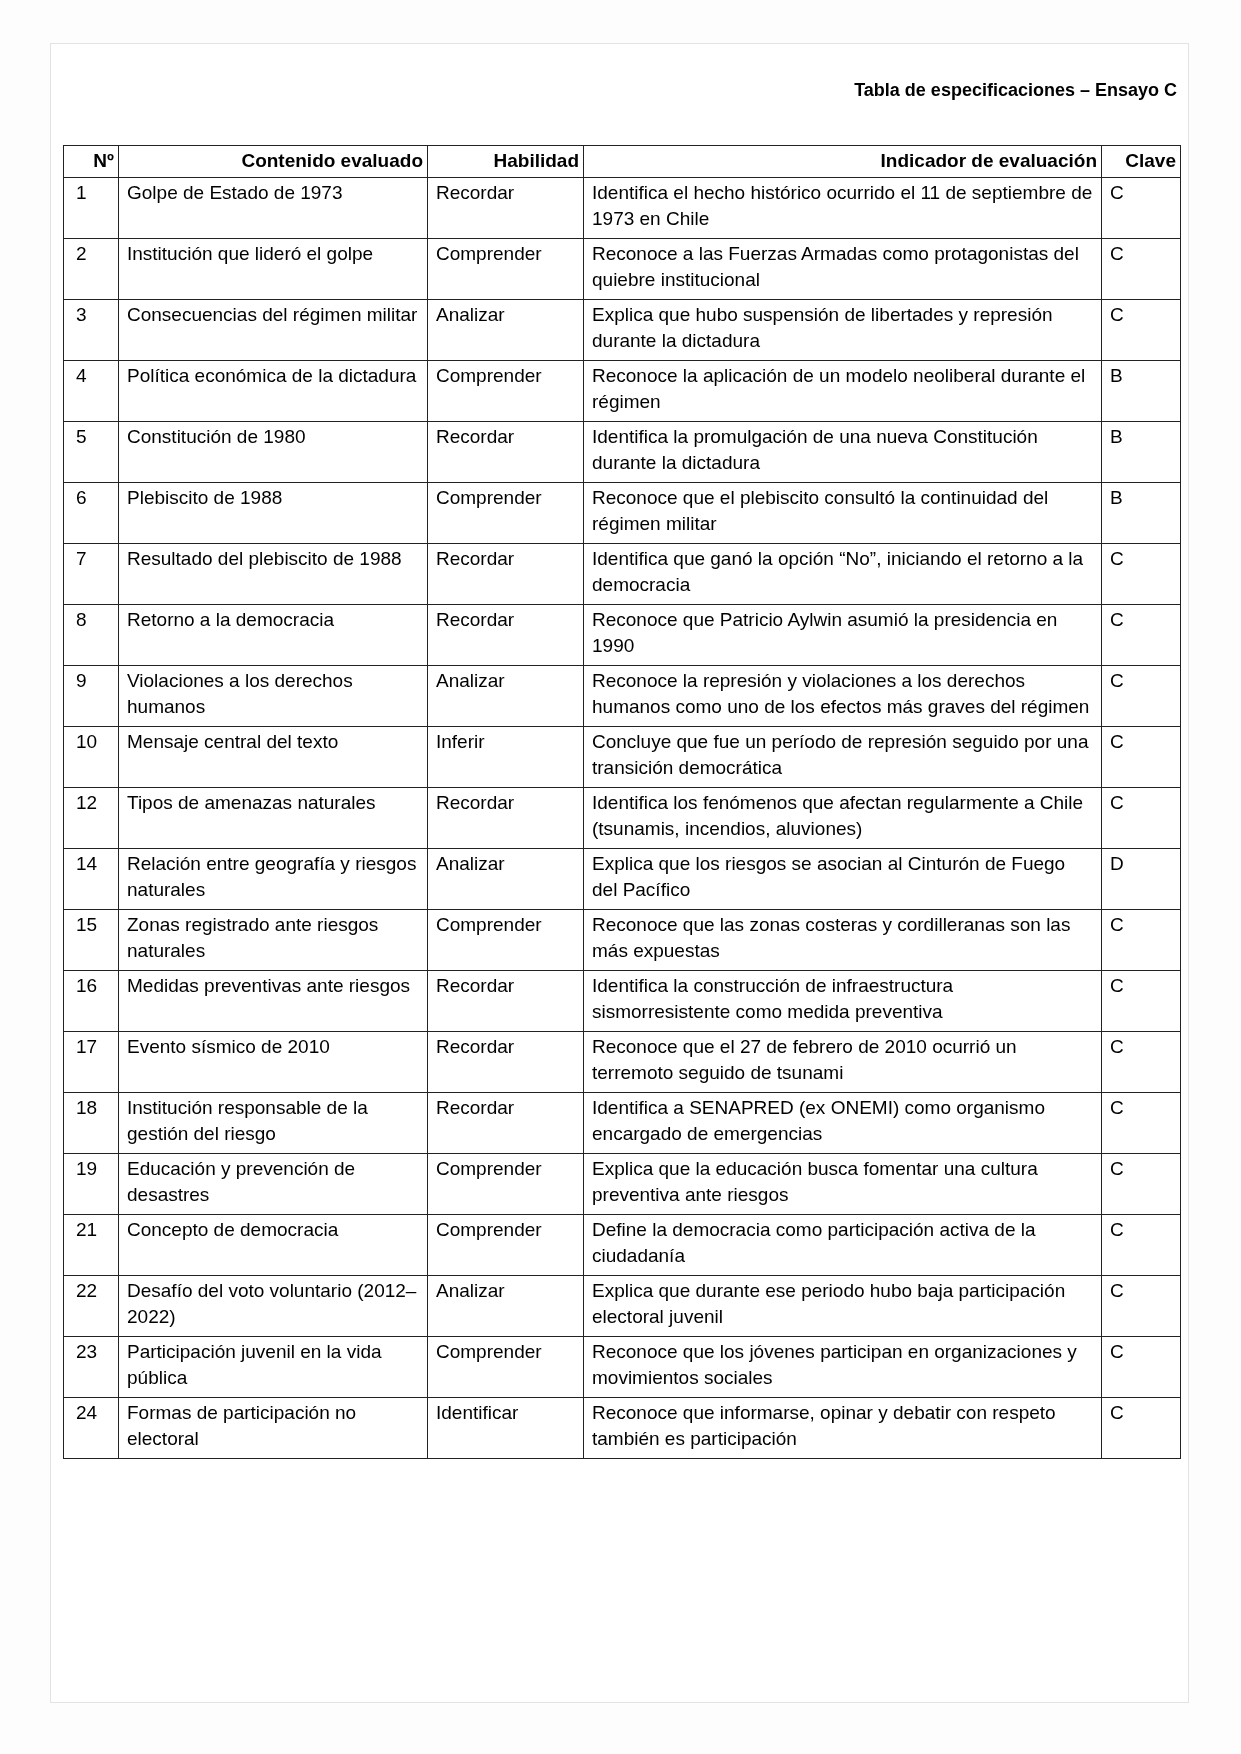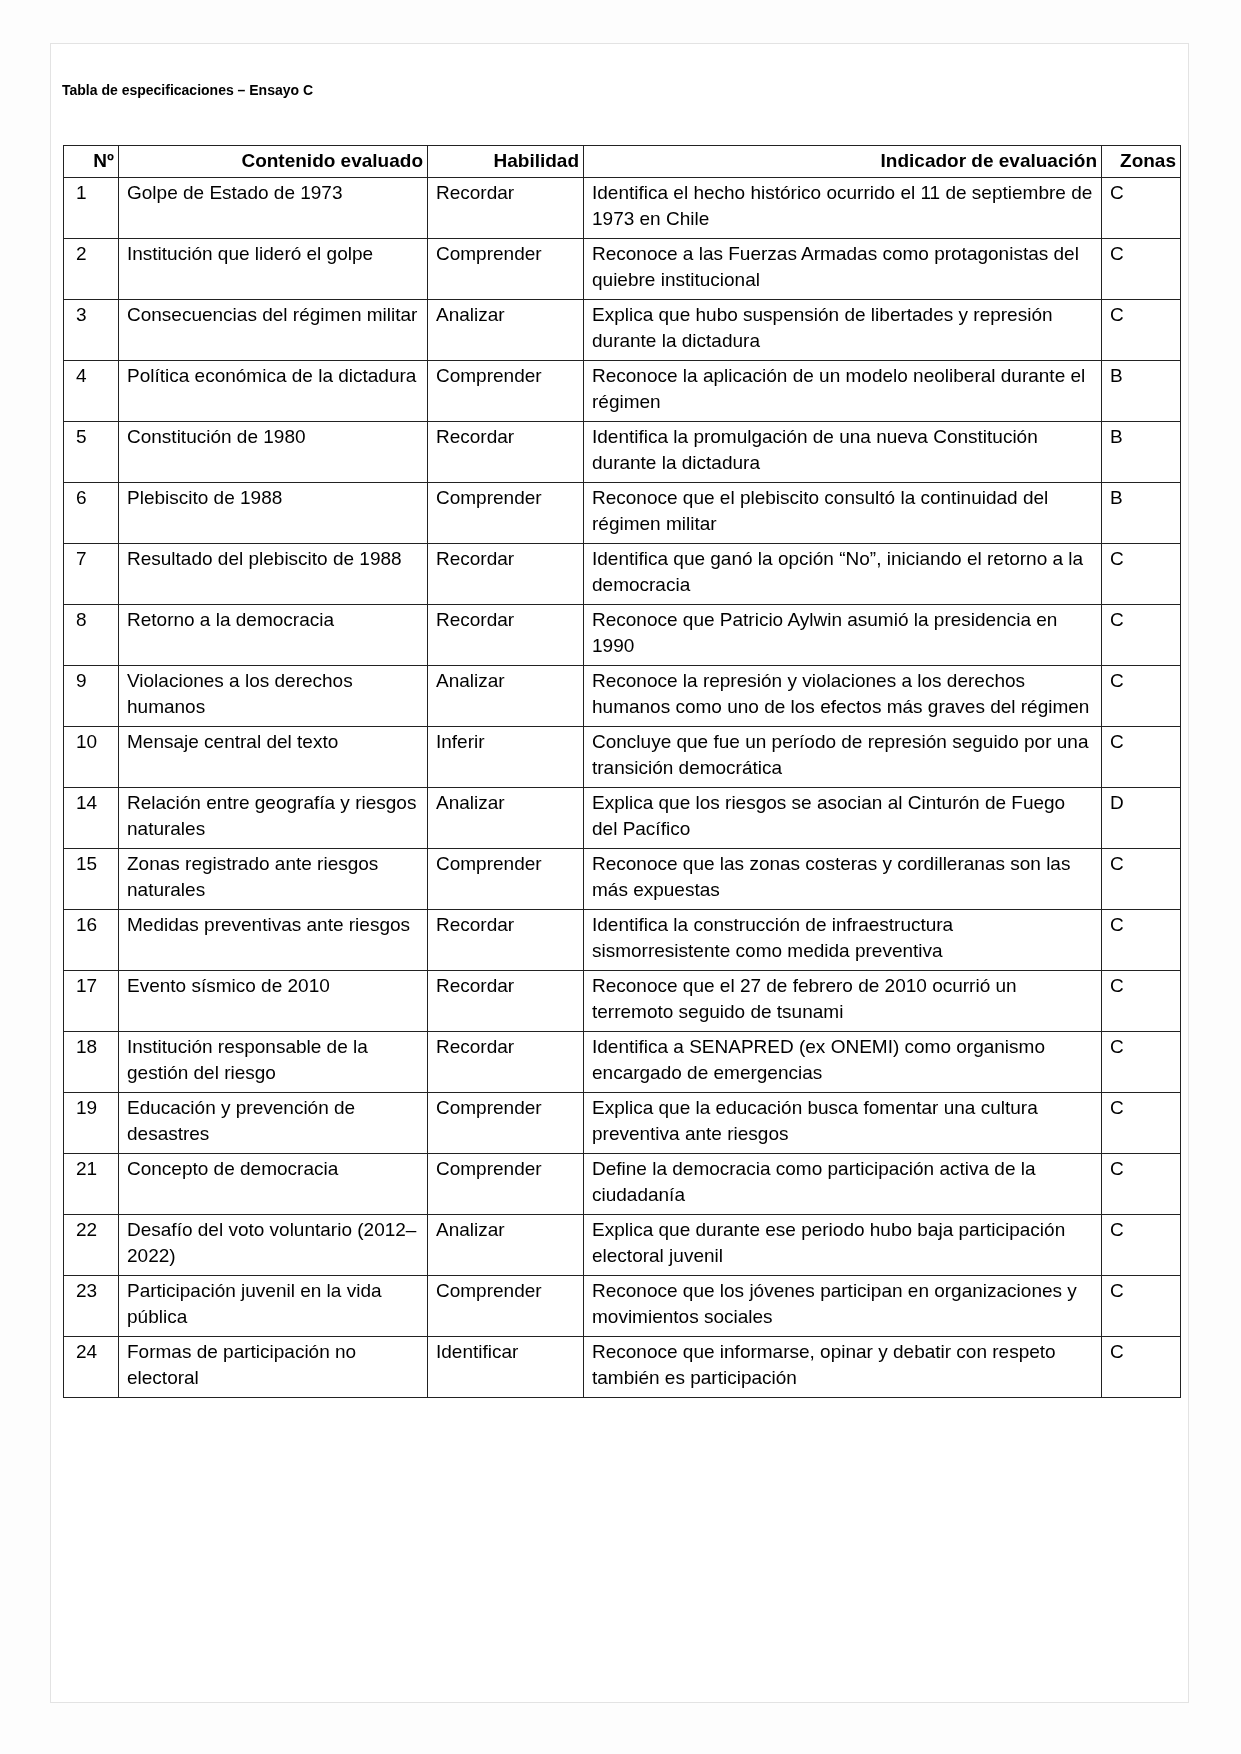--- a/index.html
+++ b/index.html
@@ -21,23 +21,23 @@
     left: 50px;
     top: 43px;
     width: 1139px;
     height: 1660px;
     background: #ffffff;
     border: 1px solid #e3e3e3;
     box-sizing: border-box;
     padding: 34px 11px 0 11px;
   }
   .doc-title {
-    text-align: left;
+    text-align: right;
     font-weight: bold;
-    font-size: 14px;
+    font-size: 18px;
     line-height: 24px;
     margin: 0 0 43px 0;
   }
   table.spec {
     border-collapse: collapse;
     table-layout: fixed;
     width: 1117px;
     margin-left: 1px;
     font-size: 19px;
     line-height: 26px;
@@ -78,21 +78,21 @@
         <col class="c-hab">
         <col class="c-ind">
         <col class="c-cla">
       </colgroup>
       <thead>
         <tr>
           <th>Nº</th>
           <th>Contenido evaluado</th>
           <th>Habilidad</th>
           <th>Indicador de evaluación</th>
-          <th>Zonas</th>
+          <th>Clave</th>
         </tr>
       </thead>
       <tbody>
           <tr>
             <td class="num">1</td>
             <td>Golpe de Estado de 1973</td>
             <td>Recordar</td>
             <td>Identifica el hecho histórico ocurrido el 11 de septiembre de 1973 en Chile</td>
             <td>C</td>
           </tr>
@@ -150,20 +150,27 @@
             <td>Violaciones a los derechos humanos</td>
             <td>Analizar</td>
             <td>Reconoce la represión y violaciones a los derechos humanos como uno de los efectos más graves del régimen</td>
             <td>C</td>
           </tr>
           <tr>
             <td class="num">10</td>
             <td>Mensaje central del texto</td>
             <td>Inferir</td>
             <td>Concluye que fue un período de represión seguido por una transición democrática</td>
+            <td>C</td>
+          </tr>
+          <tr>
+            <td class="num">12</td>
+            <td>Tipos de amenazas naturales</td>
+            <td>Recordar</td>
+            <td>Identifica los fenómenos que afectan regularmente a Chile (tsunamis, incendios, aluviones)</td>
             <td>C</td>
           </tr>
           <tr>
             <td class="num">14</td>
             <td>Relación entre geografía y riesgos naturales</td>
             <td>Analizar</td>
             <td>Explica que los riesgos se asocian al Cinturón de Fuego del Pacífico</td>
             <td>D</td>
           </tr>
           <tr>

